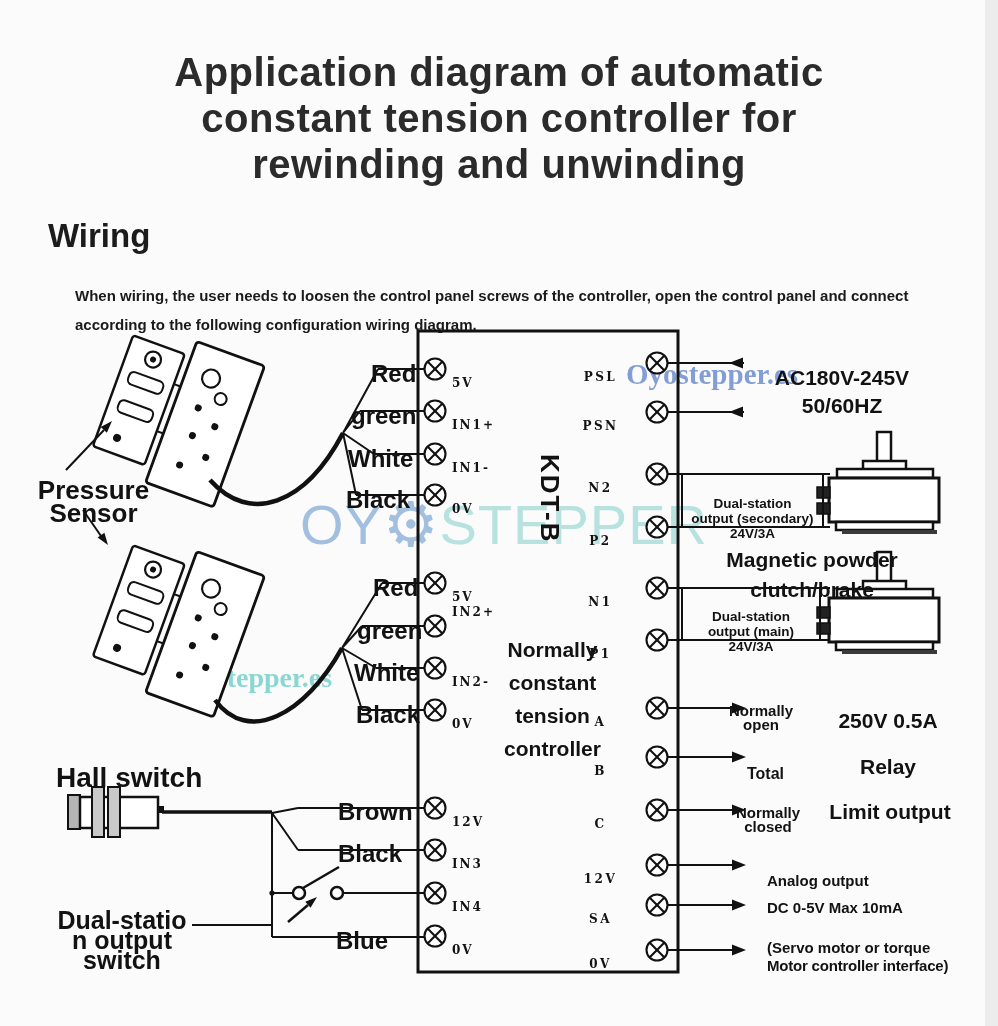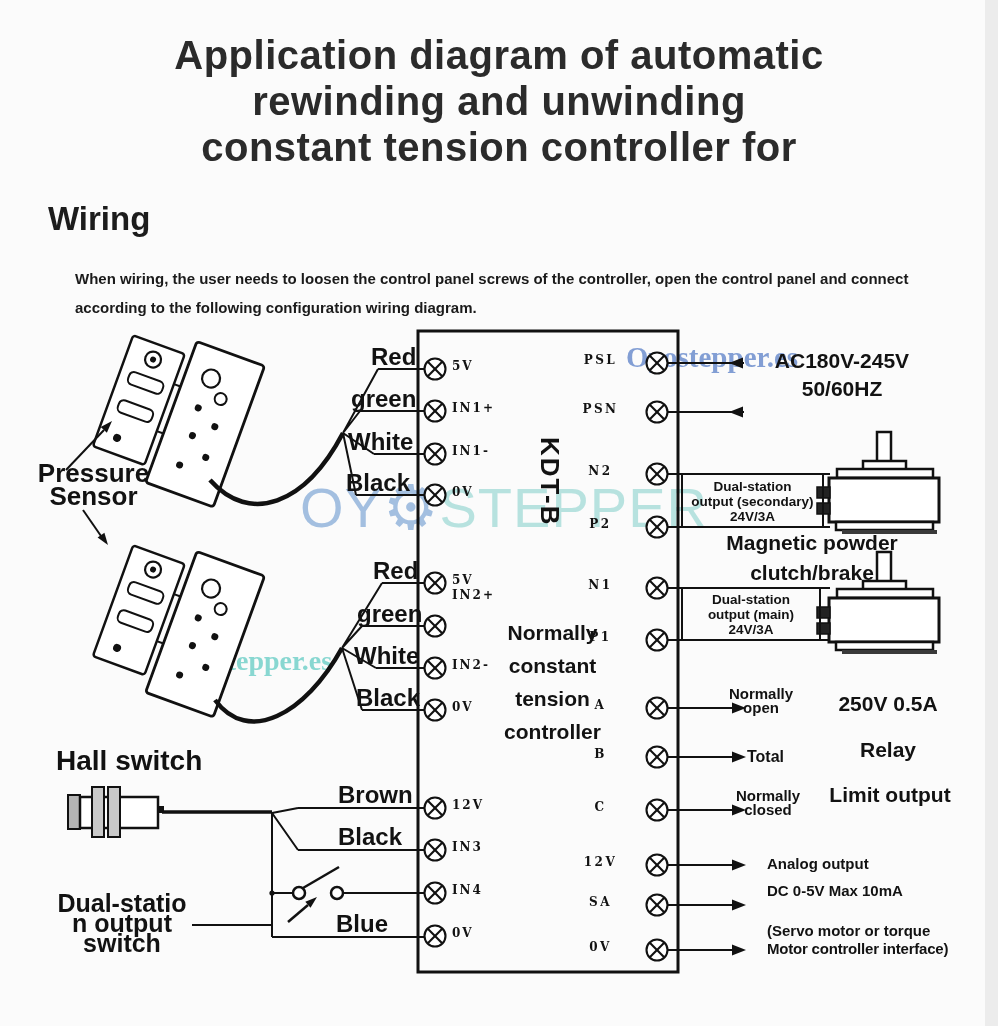--- a/index.html
+++ b/index.html
@@ -1,18 +1,18 @@
 <!DOCTYPE html>
 <html><head>
 <meta charset="utf-8">
 <style>
   html,body{margin:0;padding:0;}
   body{width:998px;height:1026px;position:relative;background:#fbfbfb;overflow:hidden;
        font-family:"Liberation Sans",sans-serif;color:#111;}
-  .lbl{position:absolute;white-space:nowrap;color:#121212;z-index:5;}
+  .lbl{position:absolute;white-space:nowrap;color:#121212;z-index:5;margin-top:17px;}
   .ctr{text-align:center;white-space:normal;}
   .bl{display:block;}
   .title{left:0;top:32px;width:998px;text-align:center;font-size:40px;font-weight:800;
          line-height:46px;color:#2b2b2b;letter-spacing:.5px;}
   .h2{font-size:33px;font-weight:800;color:#1c1c1c;}
   .intro{font-size:15px;font-weight:700;line-height:29px;color:#1a1a1a;}
   .b24{font-size:24px;font-weight:800;}
   .b21{font-size:21px;font-weight:800;}
   .b15{font-size:15px;font-weight:700;}
   .b13{font-size:13.5px;font-weight:700;line-height:15px;}
@@ -34,22 +34,22 @@
 <div class="lbl wm-serif" style="left:626px;top:341px;font-size:29px;color:rgba(83,122,197,.72);z-index:1;">Oyostepper.es</div>
 <div class="lbl wm-serif" style="left:166px;top:645px;font-size:28px;color:rgba(104,205,197,.78);z-index:1;">Oyostepper.es</div>
 <div class="lbl wm-center">
   <span style="color:rgba(141,176,218,.8);">OY</span>
   <span style="color:rgba(141,176,218,.8);font-size:62px;line-height:60px;">⚙</span>
   <span style="color:rgba(156,216,212,.72);">STEPPER</span>
 </div>
 
 <div class="lbl title">
   <span class="bl">Application diagram of automatic</span>
+  <span class="bl">constant tension controller for</span>
   <span class="bl">rewinding and unwinding</span>
-  <span class="bl">constant tension controller for</span>
 </div>
 <div class="lbl h2" style="left:48px;top:200px;">Wiring</div>
 <div class="lbl intro" style="left:75px;top:264px;">
   <span class="bl">When wiring, the user needs to loosen the control panel screws of the controller, open the control panel and connect</span>
   <span class="bl">according to the following configuration wiring diagram.</span>
 </div>
 
 <svg class="layer" width="998" height="1026" viewBox="0 0 998 1026">
   <defs>
     <g id="term" fill="#fff" stroke="#111" stroke-width="2.1">

